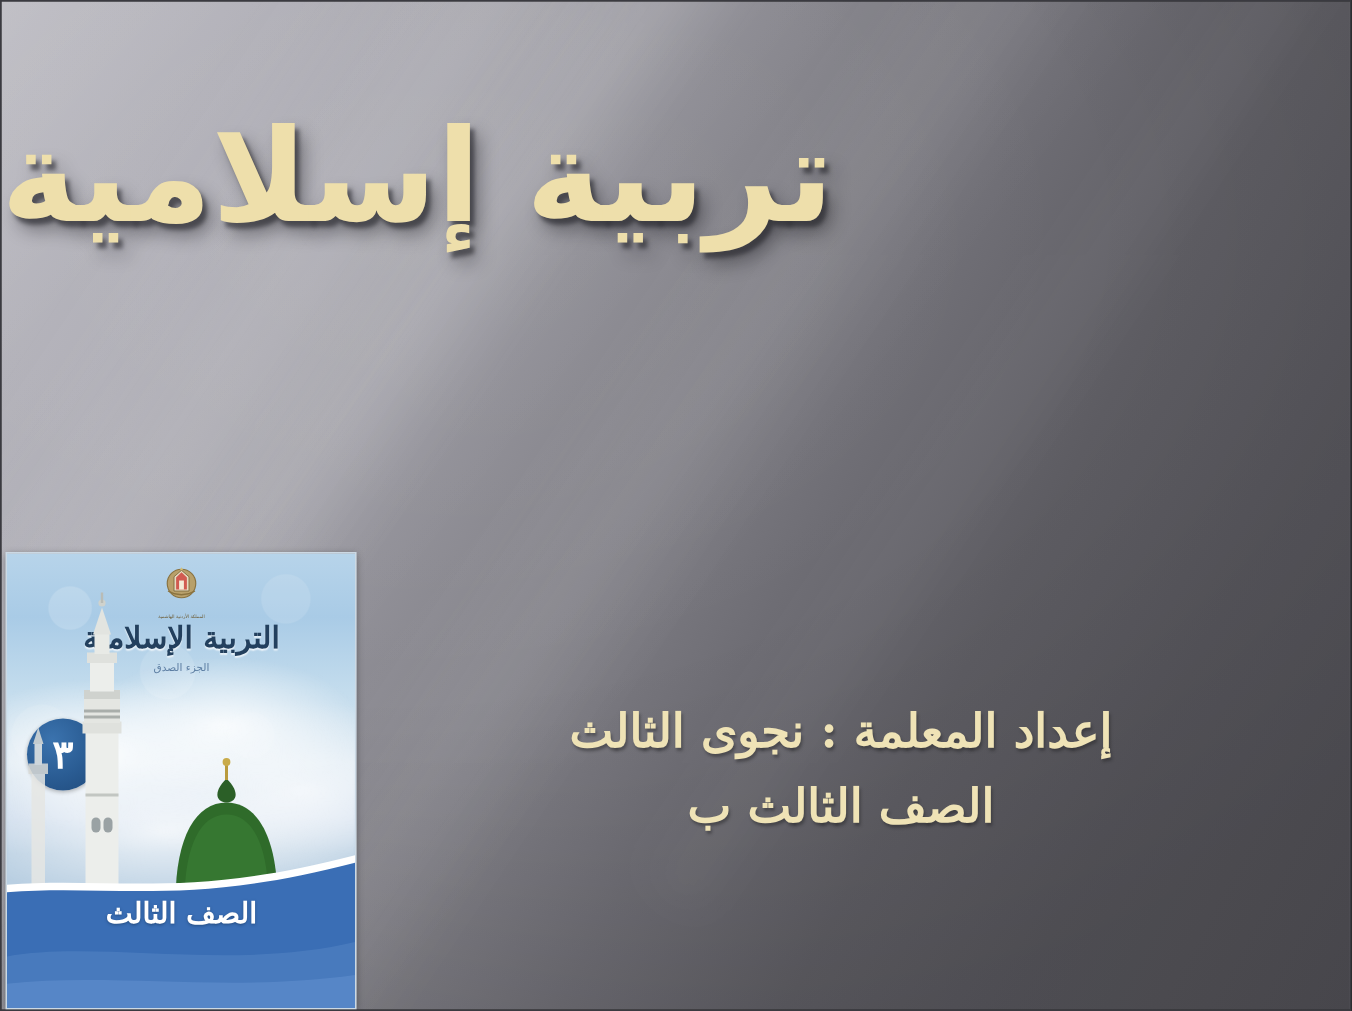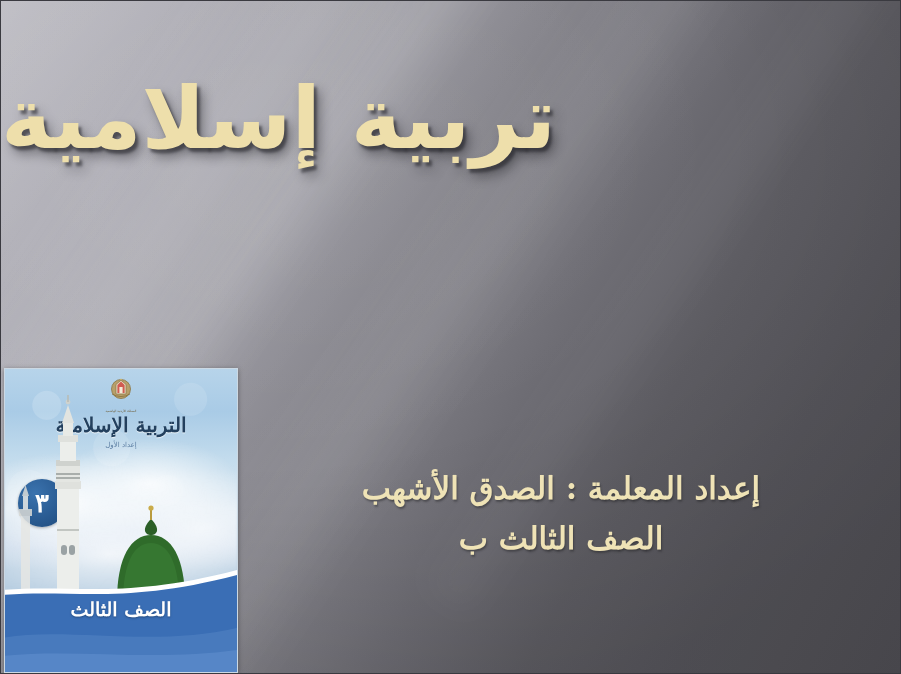--- a/index.html
+++ b/index.html
@@ -284,42 +284,42 @@
   <div class="beam beam-b"></div>
   <div class="beam beam-c"></div>
   <div class="beam beam-d"></div>
   <div class="vignette"></div>
 
   <div class="headline-block">
     <div class="headline headline-main">تربية إسلامية</div>
   </div>
 
   <div class="presenter-block">
-    <div class="presenter-line">إعداد المعلمة : الصدق الأشهب</div>
+    <div class="presenter-line">إعداد المعلمة : نجوى الثالث</div>
     <div class="presenter-line">الصف الثالث ب</div>
   </div>
 
   <div class="book-cover">
     <div class="cover-pattern"></div>
     <div class="cover-clouds"></div>
 
     <div class="cover-emblem">
       <svg width="30" height="30" viewBox="0 0 30 30" aria-hidden="true">
         <circle cx="15" cy="14" r="9.5" fill="#b8a06a" stroke="#8a7340" stroke-width="0.8"></circle>
         <path d="M15 5.2 L20 9.5 L20 19 L10 19 L10 9.5 Z" fill="#e8dcc0" stroke="#7d6a3e" stroke-width="0.6"></path>
         <path d="M15 6.5 L18.6 10 L18.6 18 L11.4 18 L11.4 10 Z" fill="#c9302c" opacity="0.75"></path>
         <rect x="13.4" y="12" width="3.2" height="6" fill="#f4ecd8"></rect>
         <path d="M15 3.2 L16 5 L14 5 Z" fill="#d8c070"></path>
         <path d="M6 19 Q15 24 24 19" stroke="#8a7340" stroke-width="0.9" fill="none"></path>
       </svg>
       <div class="cover-emblem-text">المملكة الأردنية الهاشمية</div>
     </div>
 
     <div class="cover-title">التربية الإسلامية</div>
-    <div class="cover-part">إعداد الأول</div>
+    <div class="cover-part">الجزء الصدق</div>
 
     <div class="cover-badge">٣</div>
 
     <svg width="234" height="305" viewBox="0 0 234 305" style="position:absolute;left:0;top:0;">
 
       <g opacity="0.85">
         <rect x="16" y="145" width="9" height="80" fill="#e6e7e4"></rect>
         <rect x="14" y="140" width="13" height="7" fill="#d9dad6"></rect>
         <rect x="18" y="126" width="5" height="15" fill="#e9eae7"></rect>
         <path d="M20.5 116 L24 127 L17 127 Z" fill="#dcddd9"></path>

